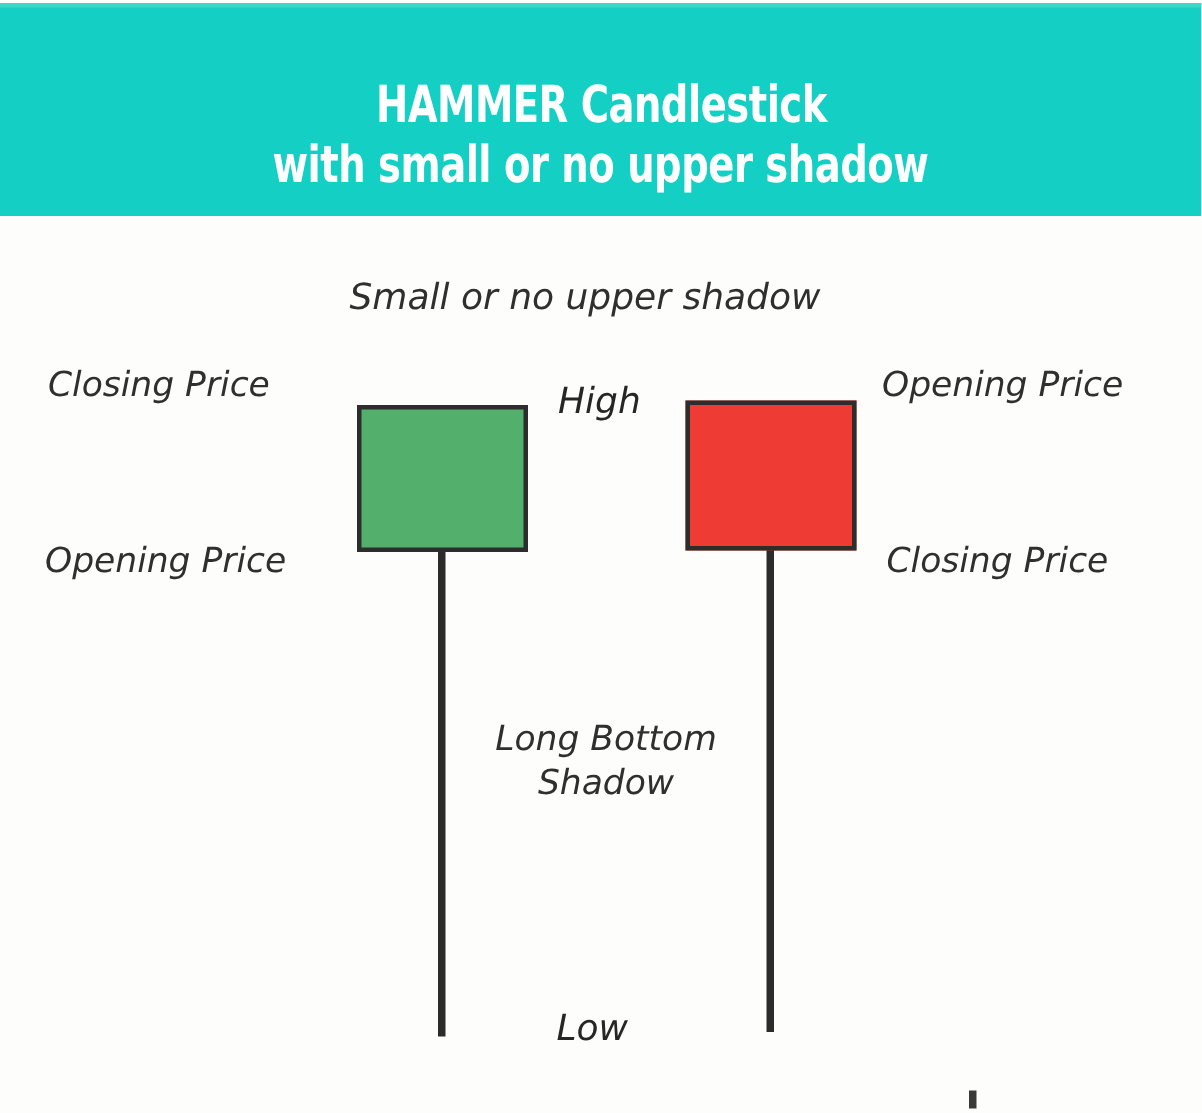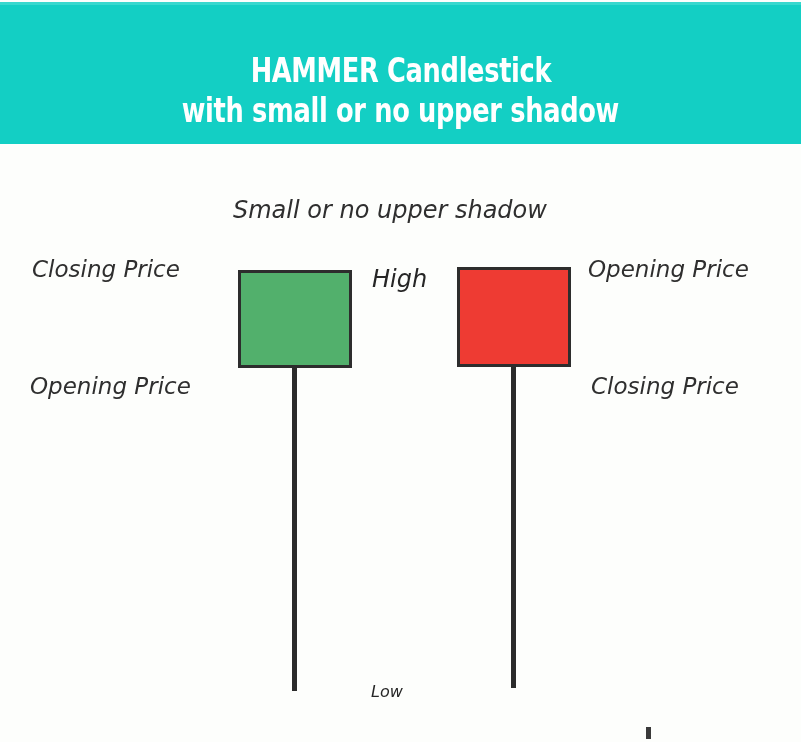--- a/index.html
+++ b/index.html
@@ -71,39 +71,38 @@
 
   
   .label {
     position: absolute;
     color: #2f2f2f;
     font-family: "DejaVu Sans", sans-serif;
     font-style: italic;
     font-size: 23px;
     white-space: nowrap;
     line-height: 1.28;
-    margin-top: 12px;
   }
   .label.bold {
     font-weight: normal;
     color: #262626;
   }
   .label.center2 {
     text-align: center;
     white-space: normal;
   }
 
   #lbl-upper-shadow { left: 233px; top: 183px; font-size: 24px; }
   #lbl-closing-left  { left: 32px;  top: 243px; }
   #lbl-opening-left  { left: 30px;  top: 360px; }
   #lbl-high          { left: 372px; top: 252px; font-size: 24px; }
   #lbl-opening-right { left: 588px; top: 243px; }
   #lbl-closing-right { left: 591px; top: 360px; }
   #lbl-long-bottom   { left: 316px; top: 479px; width: 176px; }
-  #lbl-low           { left: 371px; top: 670px; font-size: 16px; }
+  #lbl-low           { left: 371px; top: 670px; font-size: 24px; }
 
   
   .wick {
     position: absolute;
     width: 5px;
     background: #2b2b2b;
   }
   .body {
     position: absolute;
     box-sizing: border-box;
@@ -156,20 +155,21 @@
   <div class="label" id="lbl-closing-left">Closing Price</div>
 
   <div class="label" id="lbl-opening-left">Opening Price</div>
 
   <div class="label bold" id="lbl-high">High</div>
 
   <div class="label" id="lbl-opening-right">Opening Price</div>
 
   <div class="label" id="lbl-closing-right">Closing Price</div>
 
+  <div class="label center2" id="lbl-long-bottom">Long Bottom Shadow</div>
 
   <div class="label bold" id="lbl-low">Low</div>
 
   <div class="wick" id="wick-green"></div>
   <div class="body" id="body-green"></div>
 
   <div class="wick" id="wick-red"></div>
   <div class="body" id="body-red"></div>
 
   <div class="speck"></div>

